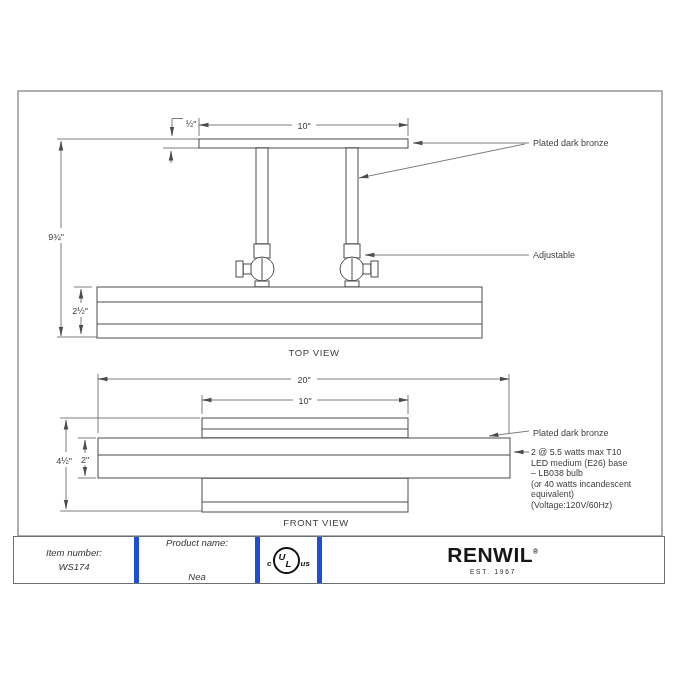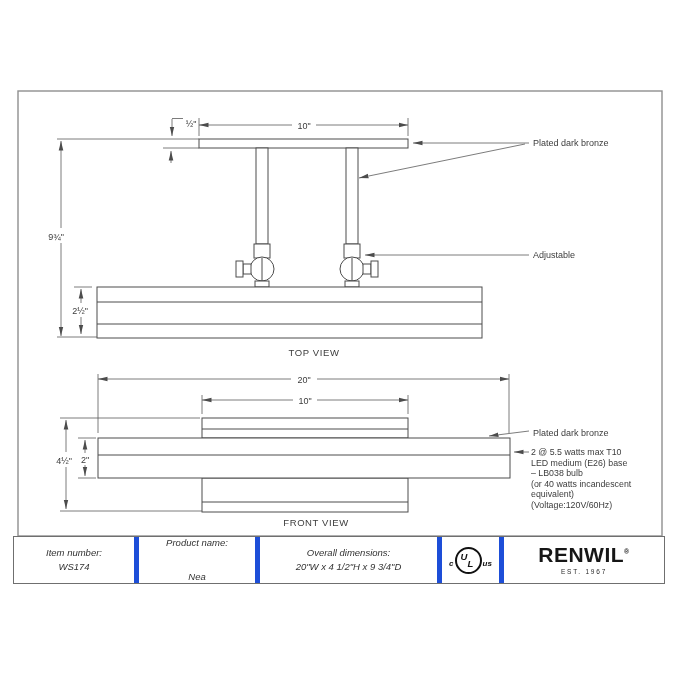--- a/index.html
+++ b/index.html
@@ -150,24 +150,20 @@
   
   <div class="footer">
     <div class="cell div c1">
       <div>Item number:</div>
       <div>WS174</div>
     </div>
     <div class="cell div c2">
       <div>Product name:</div>
       <div>Nea</div>
     </div>
-    <div class="cell div c3">
-      <div>Overall dimensions:</div>
-      <div>20"W x 4 1/2"H x 9 3/4"D</div>
-    </div>
     <div class="cell div c4">
       <div class="ul-mark">
         <span class="ul-side">c</span>
         <span class="ul-circle">
           <span class="ul-u">U</span>
           <span class="ul-l">L</span>
         </span>
         <span class="ul-side">us</span>
       </div>
     </div>

